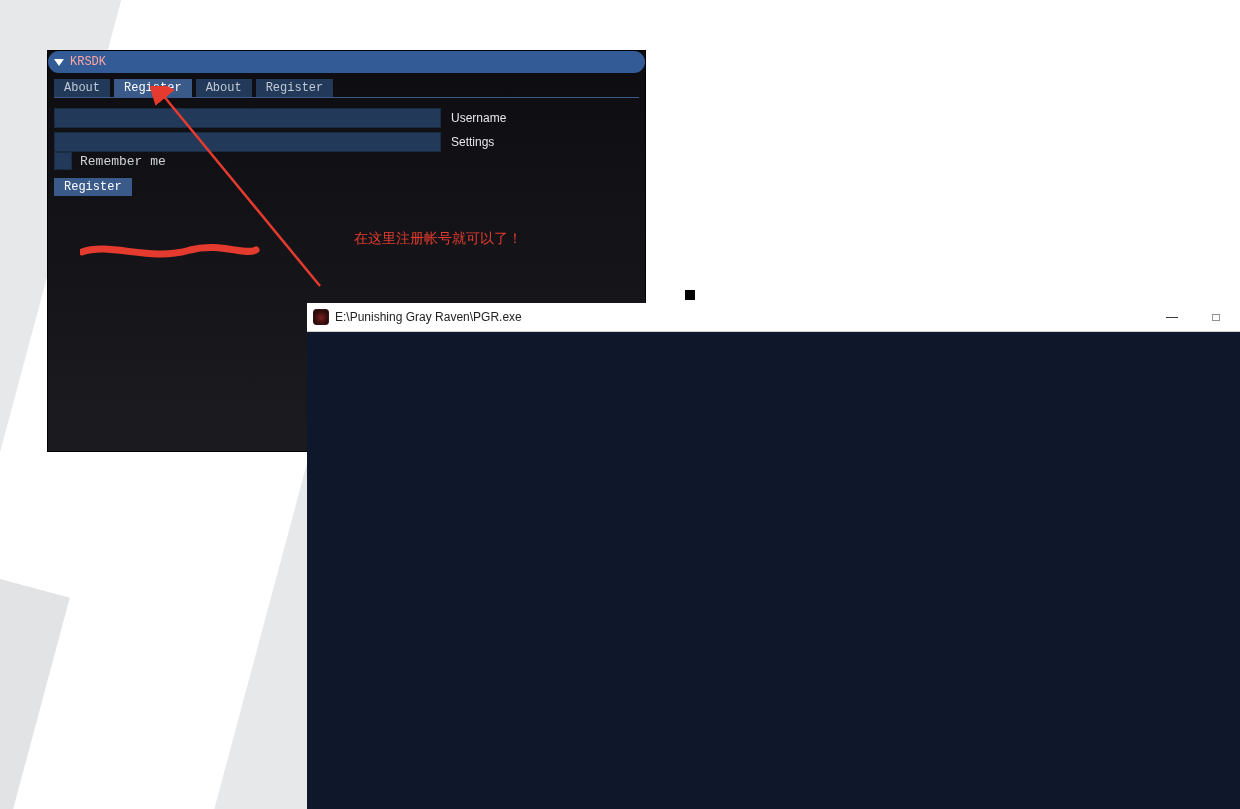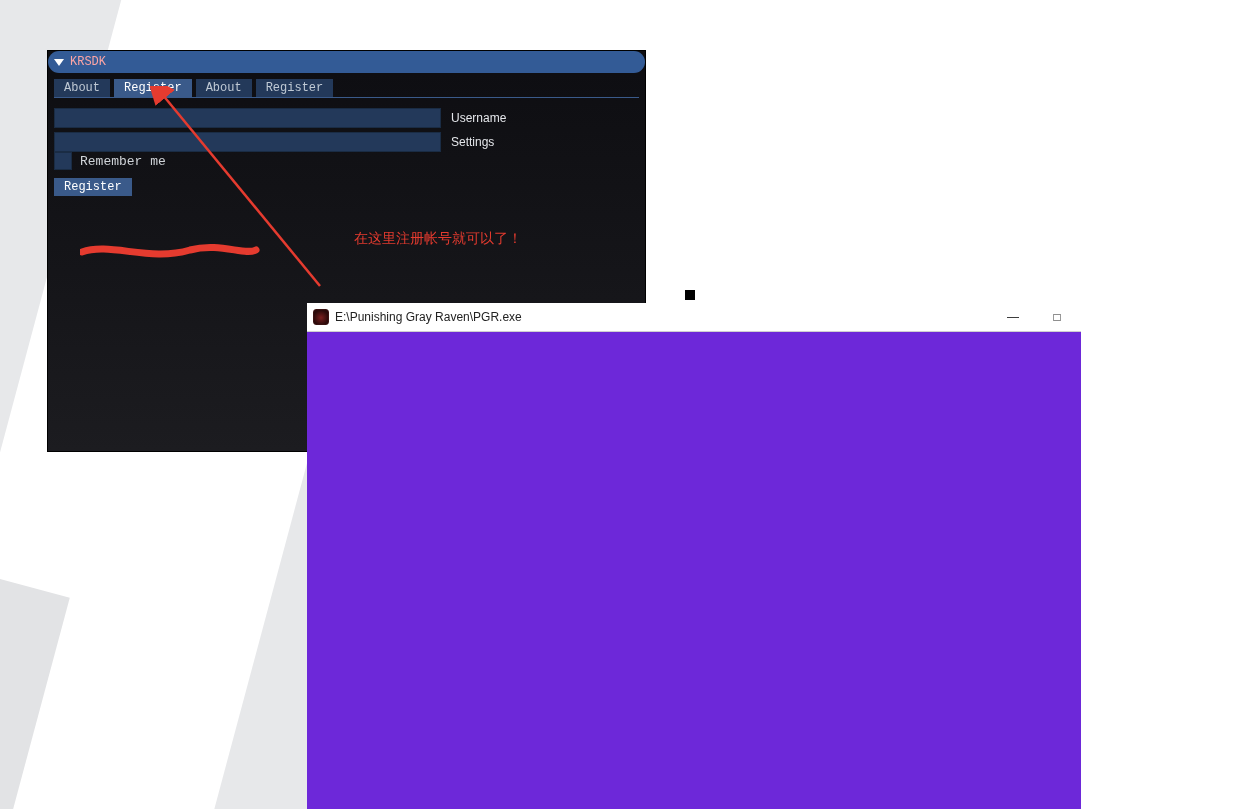--- a/index.html
+++ b/index.html
@@ -149,23 +149,23 @@
     left:140px;
     top:86px;
     pointer-events:none;
   }
 
   
   .console {
     position:absolute;
     left:307px;
     top:303px;
-    width:774px; 
+    width:933px; 
     height:506px; 
-    background:#6d28d9;
+    background:#0f172a;
     color:#e8e8e8;
     font-family:"NSimSun","SimSun","Consolas",monospace;
     font-size:14px;
     line-height:17px;
   }
   .console .cap {
     height:28px;
     background:#fff;
     color:#222;
     display:flex;

